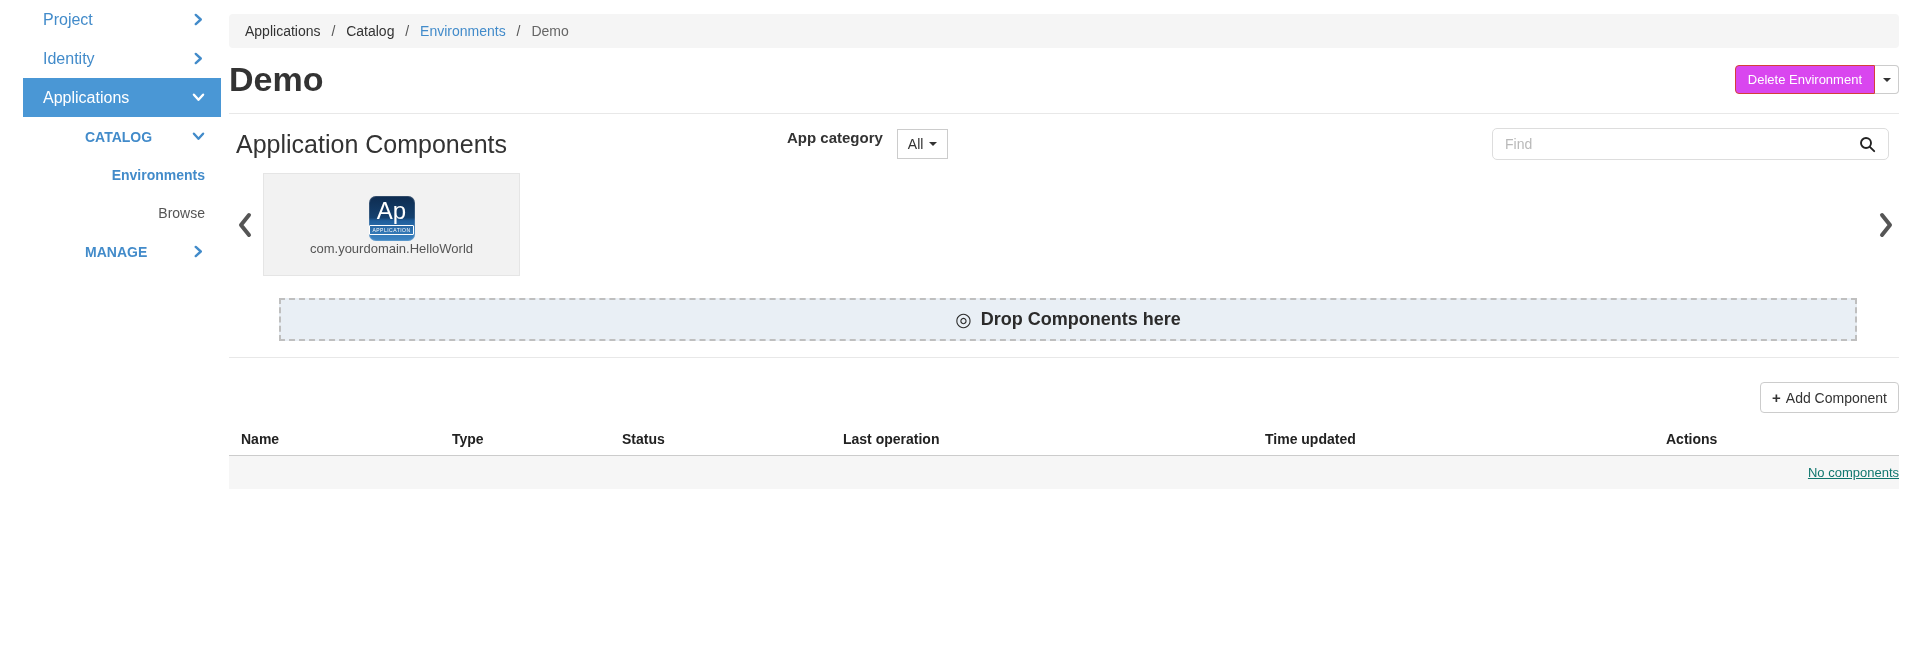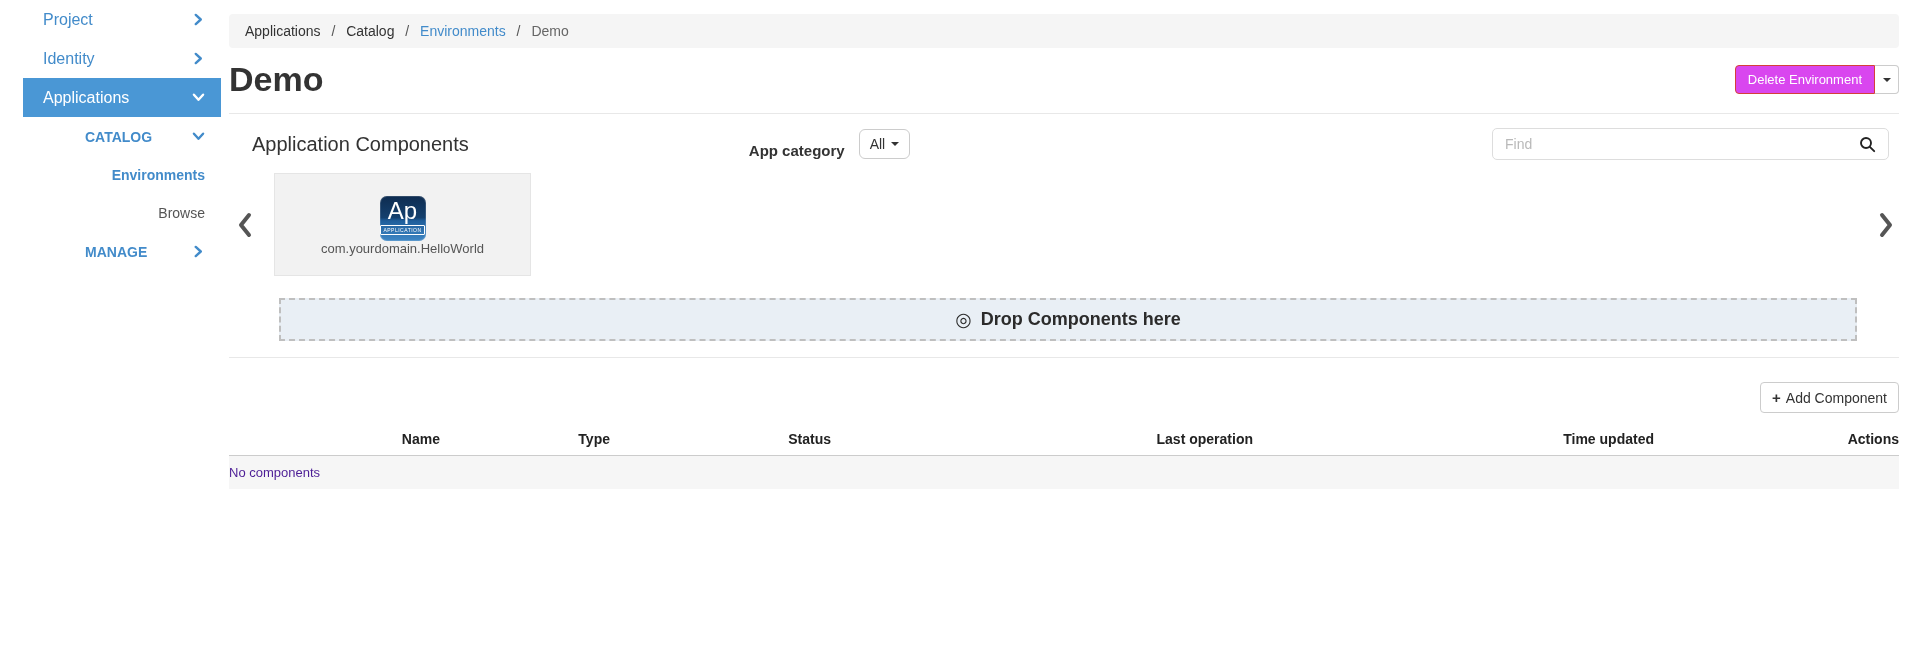--- a/index.html
+++ b/index.html
@@ -42,39 +42,39 @@
   .caret { width:0; height:0; border-left:4px solid transparent; border-right:4px solid transparent;
     border-top:4px solid #333; display:inline-block; }
 
   .tabs { margin-top:37px; border-bottom:1px solid #ddd; display:flex; padding-left:0; }
   .tab { font-size:14px; padding:10px 16px; cursor:pointer; margin-bottom:-1px; }
   .tab.active { background:#fff; color:#555; border:1px solid #ddd; border-bottom-color:#fff;
     border-radius:4px 4px 0 0; }
   .tab.link { color:#428bca; border:1px solid transparent; margin-left:2px; }
 
   .toolbar { display:flex; align-items:center; margin-top:14px; }
-  .section-title { font-size:20px; font-weight:400; color:#333; margin-left:23px; }
-  .category-group { display:flex; align-items:flex-end; margin-left:280px; }
+  .section-title { font-size:25px; font-weight:400; color:#333; margin-left:7px; }
+  .category-group { display:flex; align-items:flex-start; margin-left:280px; }
   .category-label { font-size:15px; font-weight:bold; margin-right:14px; }
-  .btn-default { background:#fff; border:1px solid #ccc; border-radius:6px; color:#333;
+  .btn-default { background:#fff; border:1px solid #ccc; border-radius:0; color:#333;
     font-size:14px; padding:6px 10px; cursor:pointer; display:flex; align-items:center; gap:6px;
     font-family:inherit; }
   .find-wrap { margin-left:auto; margin-right:10px; width:397px; height:32px;
     border:1px solid #ddd; border-radius:5px; display:flex; align-items:center; background:#fff; }
   .find-input { flex:1; border:none; outline:none; font-size:14px; padding:0 12px;
     color:#333; background:transparent; font-family:inherit; }
   .find-input::placeholder { color:#b9b9b9; }
   .search-btn { border:none; background:none; padding:0 12px 0 4px; cursor:pointer; line-height:0; }
 
   .carousel { position:relative; margin-top:13px; height:103px; }
   .arrow { position:absolute; top:50%; transform:translateY(-50%); background:none; border:none;
     cursor:pointer; color:#555; line-height:0; padding:0; }
   .arrow.left { left:7px; }
   .arrow.right { right:4px; }
-  .app-card { position:absolute; left:45px; top:0; width:257px; height:103px;
+  .app-card { position:absolute; left:34px; top:0; width:257px; height:103px;
     background:#f2f2f2; border:1px solid #e5e5e5; display:flex; flex-direction:column;
     align-items:center; justify-content:center; cursor:pointer; }
   .app-icon { width:46px; height:45px; border-radius:7px; margin-top:2px;
     background:linear-gradient(180deg,#0e2c50 0%,#14406e 48%,#1f5e9b 55%,#3f87c5 100%);
     display:flex; flex-direction:column; align-items:center; justify-content:flex-start;
     color:#fff; box-shadow:inset 0 0 0 1px rgba(255,255,255,0.15); }
   .app-icon-text { font-size:24px; line-height:26px; margin-top:2px; }
   .app-icon-caption { font-size:5px; letter-spacing:0.5px; border:1px solid #fff;
     padding:1px 2px; border-radius:1px; margin-top:1px; }
   .app-card-title { font-size:13px; color:#555; }
@@ -87,24 +87,24 @@
   .divider { border:none; border-top:1px solid #e8e8e8; margin-top:16px; }
 
   .add-row { display:flex; justify-content:flex-end; margin-top:24px; }
   .btn-add { background:#fff; border:1px solid #ccc; border-radius:4px; color:#333;
     font-size:14px; padding:6px 11px; cursor:pointer; display:flex; align-items:center; gap:5px;
     font-family:inherit; }
   .plus-glyph { font-weight:bold; font-size:15px; }
 
   .table-summary { font-size:13px; color:#333; margin:18px 0 0 12px; }
   table.components { width:100%; border-collapse:collapse; margin-top:10px; table-layout:fixed; }
-  table.components th { text-align:right; font-size:14px; font-weight:bold; color:#222;
+  table.components th { text-align:left; font-size:14px; font-weight:bold; color:#222;
     padding:8px 0 8px 12px; border-bottom:1px solid #ccc; }
-  table.components td.empty-cell { background:#f6f6f6; text-align:left; font-size:13px;
-    color:#4c1d95; padding:9px 0; }
+  table.components td.empty-cell { background:#f6f6f6; text-align:right; font-size:13px;
+    color:#0f766e; padding:9px 0;text-decoration:underline; }
   .w1{width:211px}.w2{width:170px}.w3{width:221px}.w4{width:422px}.w5{width:401px}
 </style>
 </head>
 <body>
 
 <nav class="sidebar">
   <div class="side-item">
     <span>Project</span>
     <span class="chev">
       <svg width="11" height="13" viewBox="0 0 12 14">

